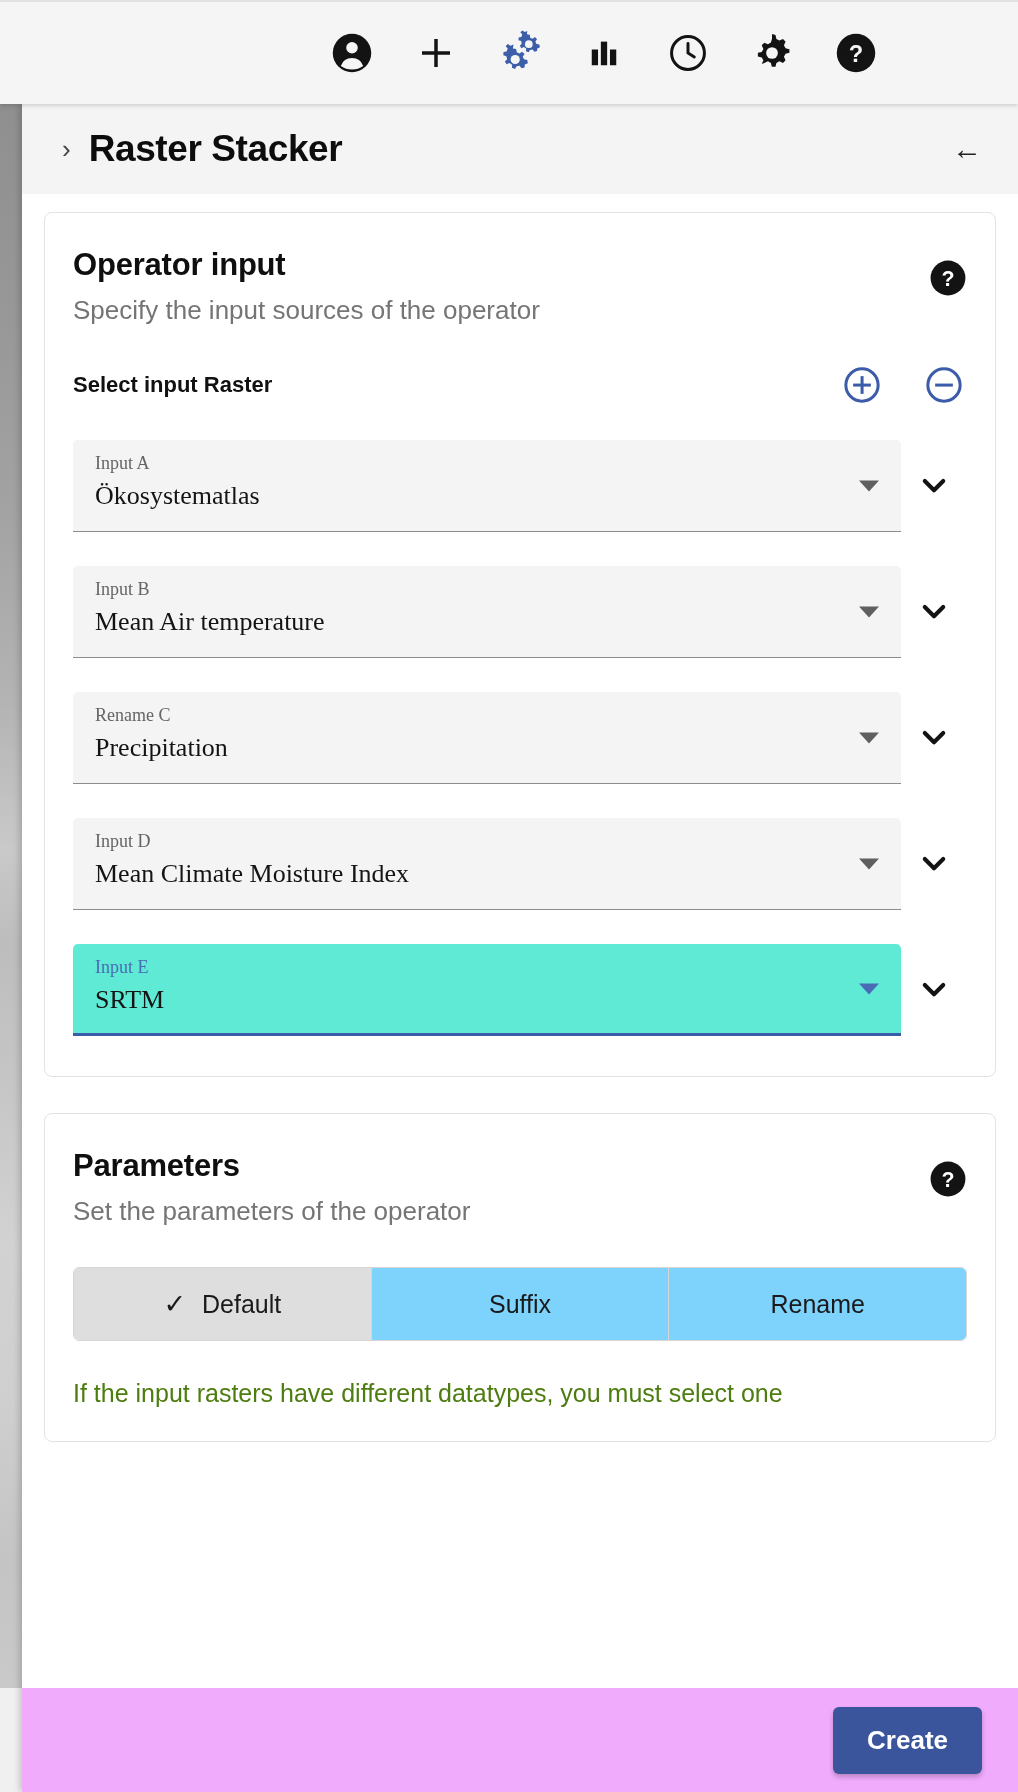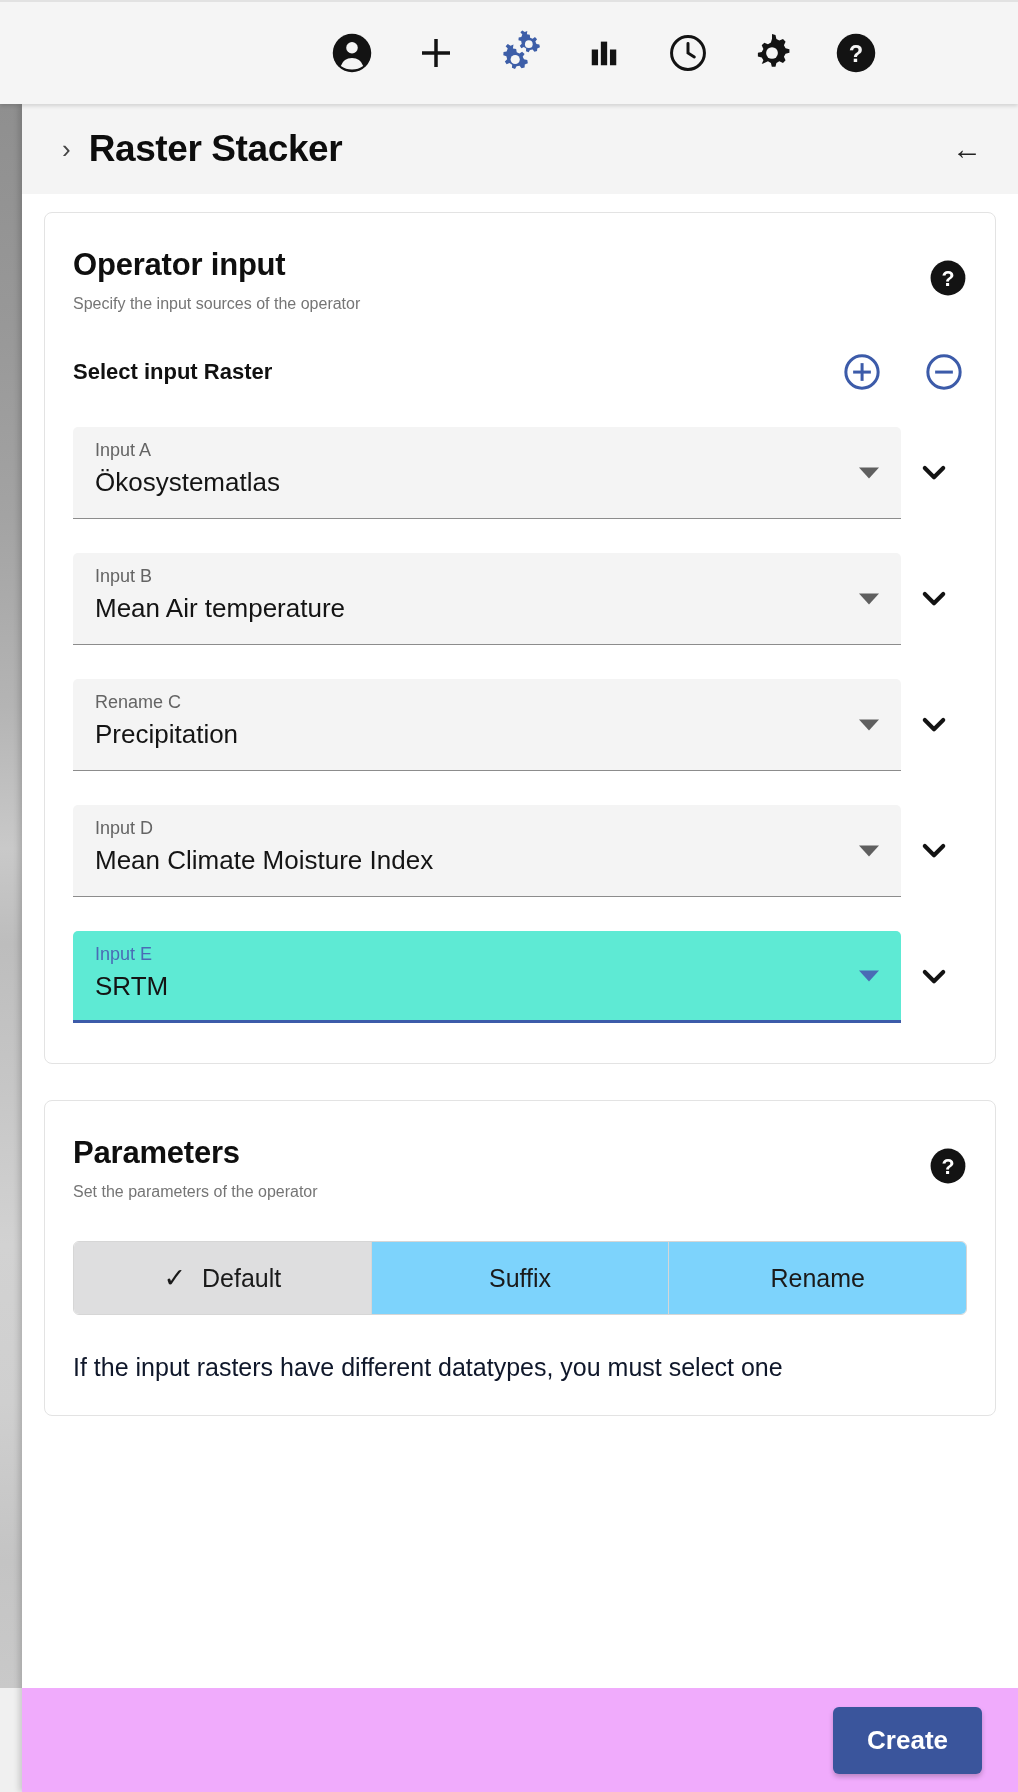--- a/index.html
+++ b/index.html
@@ -134,21 +134,21 @@
     cursor: pointer;
   }
   .card-title {
     font-size: 31px;
     font-weight: 700;
     color: #0f0f0f;
     letter-spacing: -0.2px;
     margin-bottom: 12px;
   }
   .card-sub {
-    font-size: 16px;
+    font-size: 26px;
     color: #757575;
     margin-bottom: 40px;
   }
 
   
   .sub-head-row {
     display: flex;
     align-items: center;
     margin-bottom: 36px;
     padding-right: 4px;
@@ -176,20 +176,21 @@
   .ff {
     flex: 1;
     background: #f4f4f4;
     border-top-left-radius: 5px;
     border-top-right-radius: 5px;
     border-bottom: 1px solid #8c8c8c;
     padding: 14px 22px 12px 22px;
     height: 92px;
     position: relative;
     cursor: pointer;
+    font-family: Liberation Serif, serif;
   }
   .ff.focused {
     background: #5eead4;
     border-bottom: 3px solid #3c5ba9;
   }
   .ff-label {
     font-size: 18px;
     color: #646464;
     line-height: 1.1;
     margin-bottom: 6px;
@@ -246,21 +247,21 @@
     border-right: 1px solid #d6d6d6;
     cursor: pointer;
     user-select: none;
   }
   .toggle-btn:last-child { border-right: none; }
   .toggle-btn.selected { background: #dededf; }
   .check-glyph { font-size: 27px; line-height: 1; }
 
   .param-longtext {
     font-size: 25px;
-    color: #0f172a;
+    color: #4d7c0f;
     line-height: 1.35;
     white-space: nowrap;
     overflow: hidden;
   }
 
   
   #panel-footer {
     position: absolute;
     left: 0; bottom: 0;
     width: 996px;

